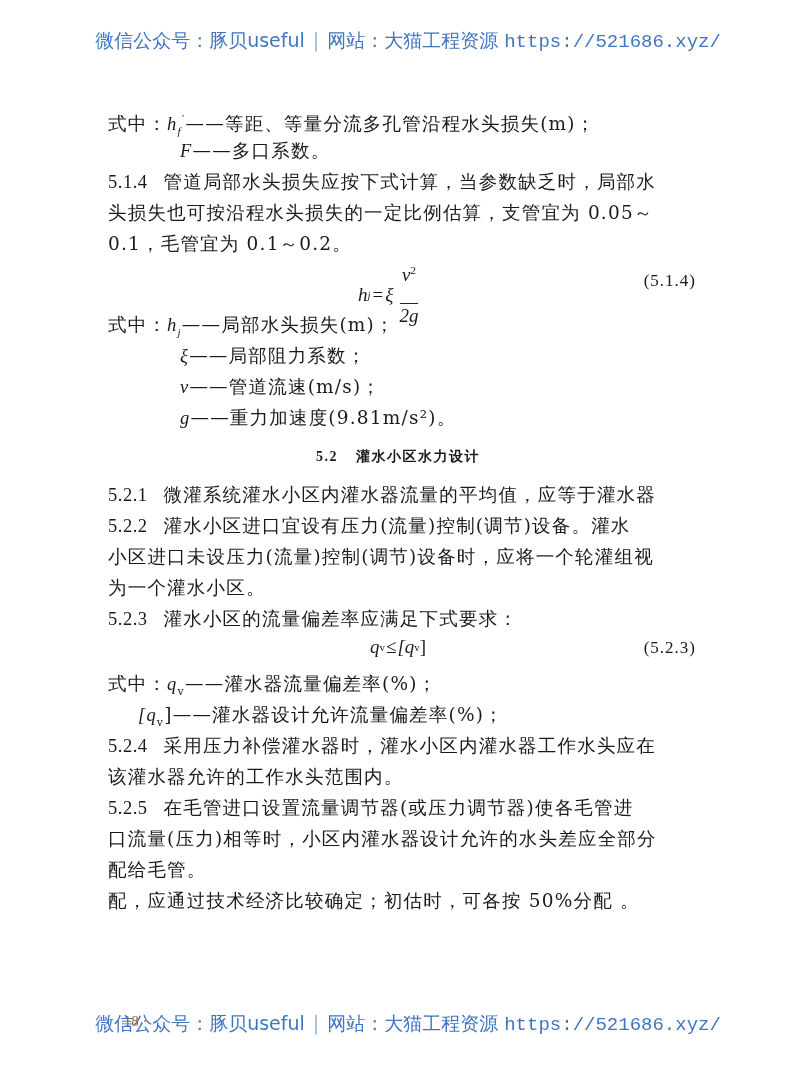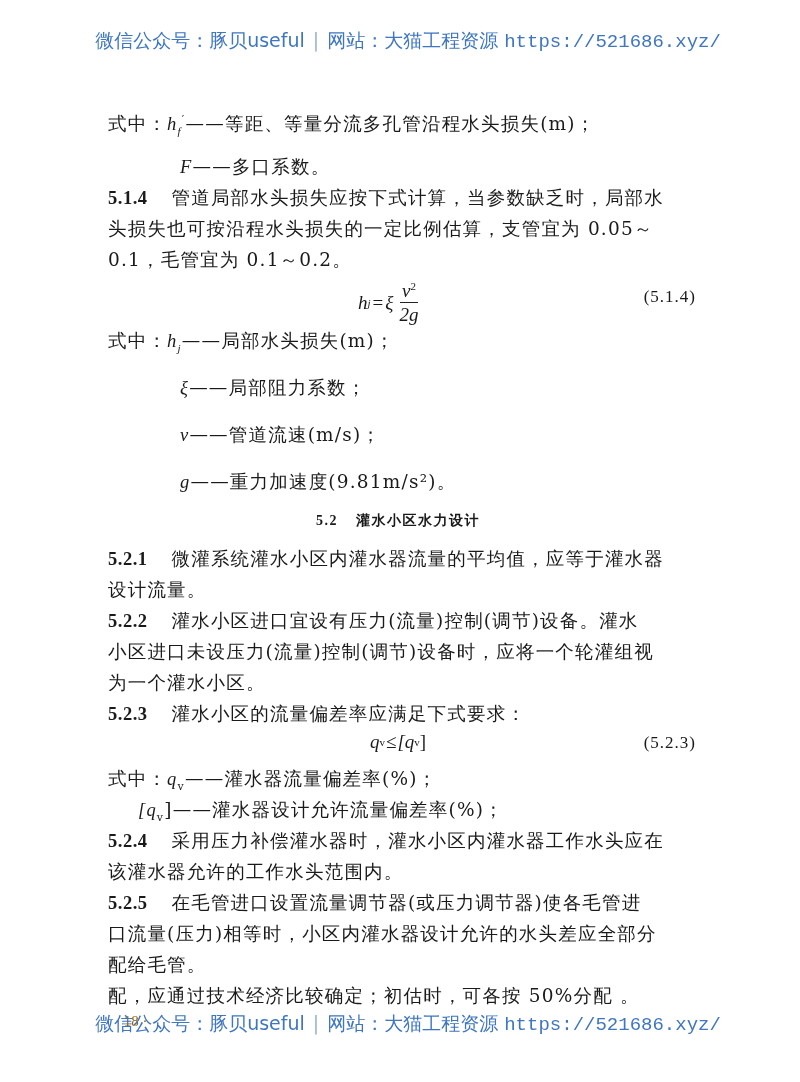--- a/index.html
+++ b/index.html
@@ -21,32 +21,32 @@
     .wm-bottom { top: 1011px; }
     .page-number {
       position: absolute; left: 115px; top: 1013px; font-size: 15px; color: #a16207;
       font-family: "Liberation Serif", serif;
     }
     .content { position: absolute; left: 108px; top: 104px; width: 590px; }
     .line {
       font-size: 18.5px; line-height: 31px; height: 31px; white-space: nowrap;
       letter-spacing: 1.2px;
     }
-    .ind1 { padding-left: 72px; margin-top: 16px; }
+    .ind1 { padding-left: 72px; }
     .ind-q { padding-left: 30px; }
-    .num { font-weight: bold; font-family: "Liberation Serif", serif; margin-right: 24px; letter-spacing: 0.5px; }
+    .num { font-weight: normal; font-family: "Liberation Serif", serif; margin-right: 16px; letter-spacing: 0.5px; }
     .it { font-style: italic; font-family: "Liberation Serif", serif; }
     sub, sup { font-size: 11px; }
     .eq {
       position: relative; height: 50px; font-family: "Liberation Serif", serif; font-size: 19px;
     }
     .eq .formula { position: absolute; left: 250px; top: 6px; display: flex; align-items: center; }
     .eq .tag { position: absolute; right: 2px; top: 12px; font-size: 17px; letter-spacing: 1px; }
     .frac { display: inline-flex; flex-direction: column; align-items: center; margin-left: 6px; line-height: 1; }
-    .frac .n { border-bottom: 1px solid #222; padding: 0 2px 2px; }
+    .frac .n { border-bottom: 1px solid #222; padding: 0 2px 19px; }
     .frac .d { padding-top: 2px; }
     .eq2 { height: 34px; }
     .eq2 .formula { left: 262px; top: 2px; }
     .eq2 .tag { top: 4px; margin-left: 20px; }
     .section-title {
       text-align: center; font-weight: bold; font-size: 14px; height: 46px; line-height: 46px;
       letter-spacing: 1.5px; padding-right: 10px;
     }
     .section-title .sn { margin-right: 18px; font-family: "Liberation Serif", serif; }
   </style>
@@ -95,21 +95,20 @@
   </div>
   <div class="line ind1">
     <span class="it">g</span><span>——</span><span>重力加速度(9.81m/s²)。</span>
   </div>
 
   <div class="section-title">
     <span class="sn">5.2</span><span>灌水小区水力设计</span>
   </div>
 
   <div class="line"><span class="num">5.2.1</span><span>微灌系统灌水小区内灌水器流量的平均值，应等于灌水器</span></div>
-  <div class="line">设计流量。</div>
 
   <div class="line"><span class="num">5.2.2</span><span>灌水小区进口宜设有压力(流量)控制(调节)设备。灌水</span></div>
   <div class="line">小区进口未设压力(流量)控制(调节)设备时，应将一个轮灌组视</div>
   <div class="line">为一个灌水小区。</div>
 
   <div class="line"><span class="num">5.2.3</span><span>灌水小区的流量偏差率应满足下式要求：</span></div>
 
   <div class="eq eq2">
     <div class="formula">
       <span class="it">q</span>

